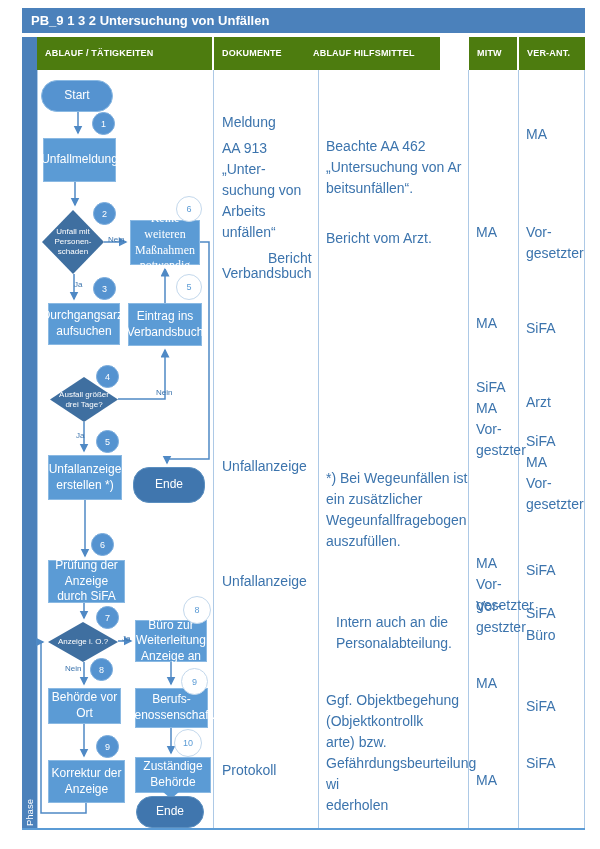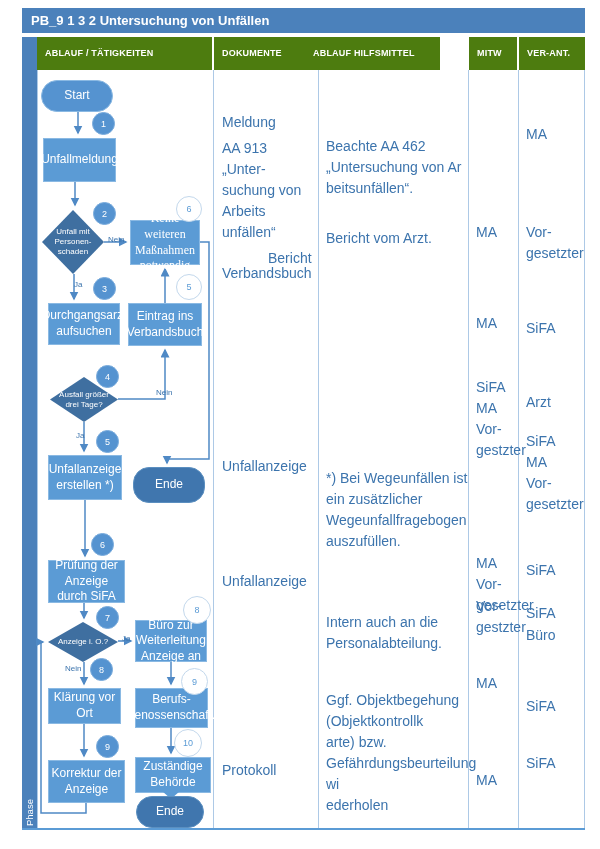--- a/index.html
+++ b/index.html
@@ -98,21 +98,21 @@
 drei Tage?</div>
   <div class="box" style="left:48px;top:455px;width:74px;height:45px;">Unfallanzeige
 erstellen *)</div>
   <div class="pill end" style="left:133px;top:467px;width:72px;height:36px;">Ende</div>
   <div class="box" style="left:48px;top:560px;width:77px;height:43px;">Prüfung der Anzeige
 durch SiFA</div>
   <div class="dia" style="left:48px;top:622px;width:70px;height:40px;">Anzeige i. O.?</div>
   <div class="box" style="left:135px;top:620px;width:72px;height:42px;">Büro zur
 Weiterleitung
 Anzeige an</div>
-  <div class="box" style="left:48px;top:688px;width:73px;height:36px;">Klärung vor Ort</div>
+  <div class="box" style="left:48px;top:688px;width:73px;height:36px;">Behörde vor Ort</div>
   <div class="box" style="left:135px;top:688px;width:73px;height:40px;">Berufs-
 genossenschaft.</div>
   <div class="box" style="left:48px;top:760px;width:77px;height:43px;">Korrektur der
 Anzeige</div>
   <div class="box" style="left:135px;top:757px;width:76px;height:36px;">Zuständige Behörde</div>
   <div class="tab" style="left:162px;top:791px;"></div>
   <div class="pill end" style="left:136px;top:796px;width:68px;height:30px;">Ende</div>
 
   <div class="bF" style="left:92px;top:112px;">1</div>
   <div class="bF" style="left:93px;top:202px;">2</div>
@@ -145,21 +145,21 @@
   <div class="txt" style="left:222px;top:263px;">Verbandsbuch</div>
   <div class="txt" style="left:222px;top:456px;">Unfallanzeige</div>
   <div class="txt" style="left:222px;top:571px;">Unfallanzeige</div>
   <div class="txt" style="left:222px;top:760px;">Protokoll</div>
 
   <div class="txt" style="left:326px;top:136px;width:140px;">Beachte AA 462 „Untersuchung von  Ar
 beitsunfällen“.</div>
   <div class="txt" style="left:326px;top:228px;width:140px;">Bericht vom Arzt.</div>
   <div class="txt" style="left:326px;top:440px;width:142px;margin-top:28px;">*) Bei Wegeunfällen ist ein  zusätzlicher
  Wegeunfallfragebogen  auszufüllen.</div>
-  <div class="txt" style="left:326px;top:612px;width:142px;">Intern auch an die  Personalabteilung.</div>
+  <div class="txt" style="left:336px;top:612px;width:142px;">Intern auch an die  Personalabteilung.</div>
   <div class="txt" style="left:326px;top:690px;width:142px;">Ggf. Objektbegehung  (Objektkontrollk
 arte) bzw.  Gefährdungsbeurteilung  wi
 ederholen</div>
 
   <div class="txt" style="left:476px;top:222px;">MA</div>
   <div class="txt" style="left:476px;top:313px;">MA</div>
   <div class="txt" style="left:476px;top:377px;">SiFA
 MA
 Vor-
 gestzter</div>

